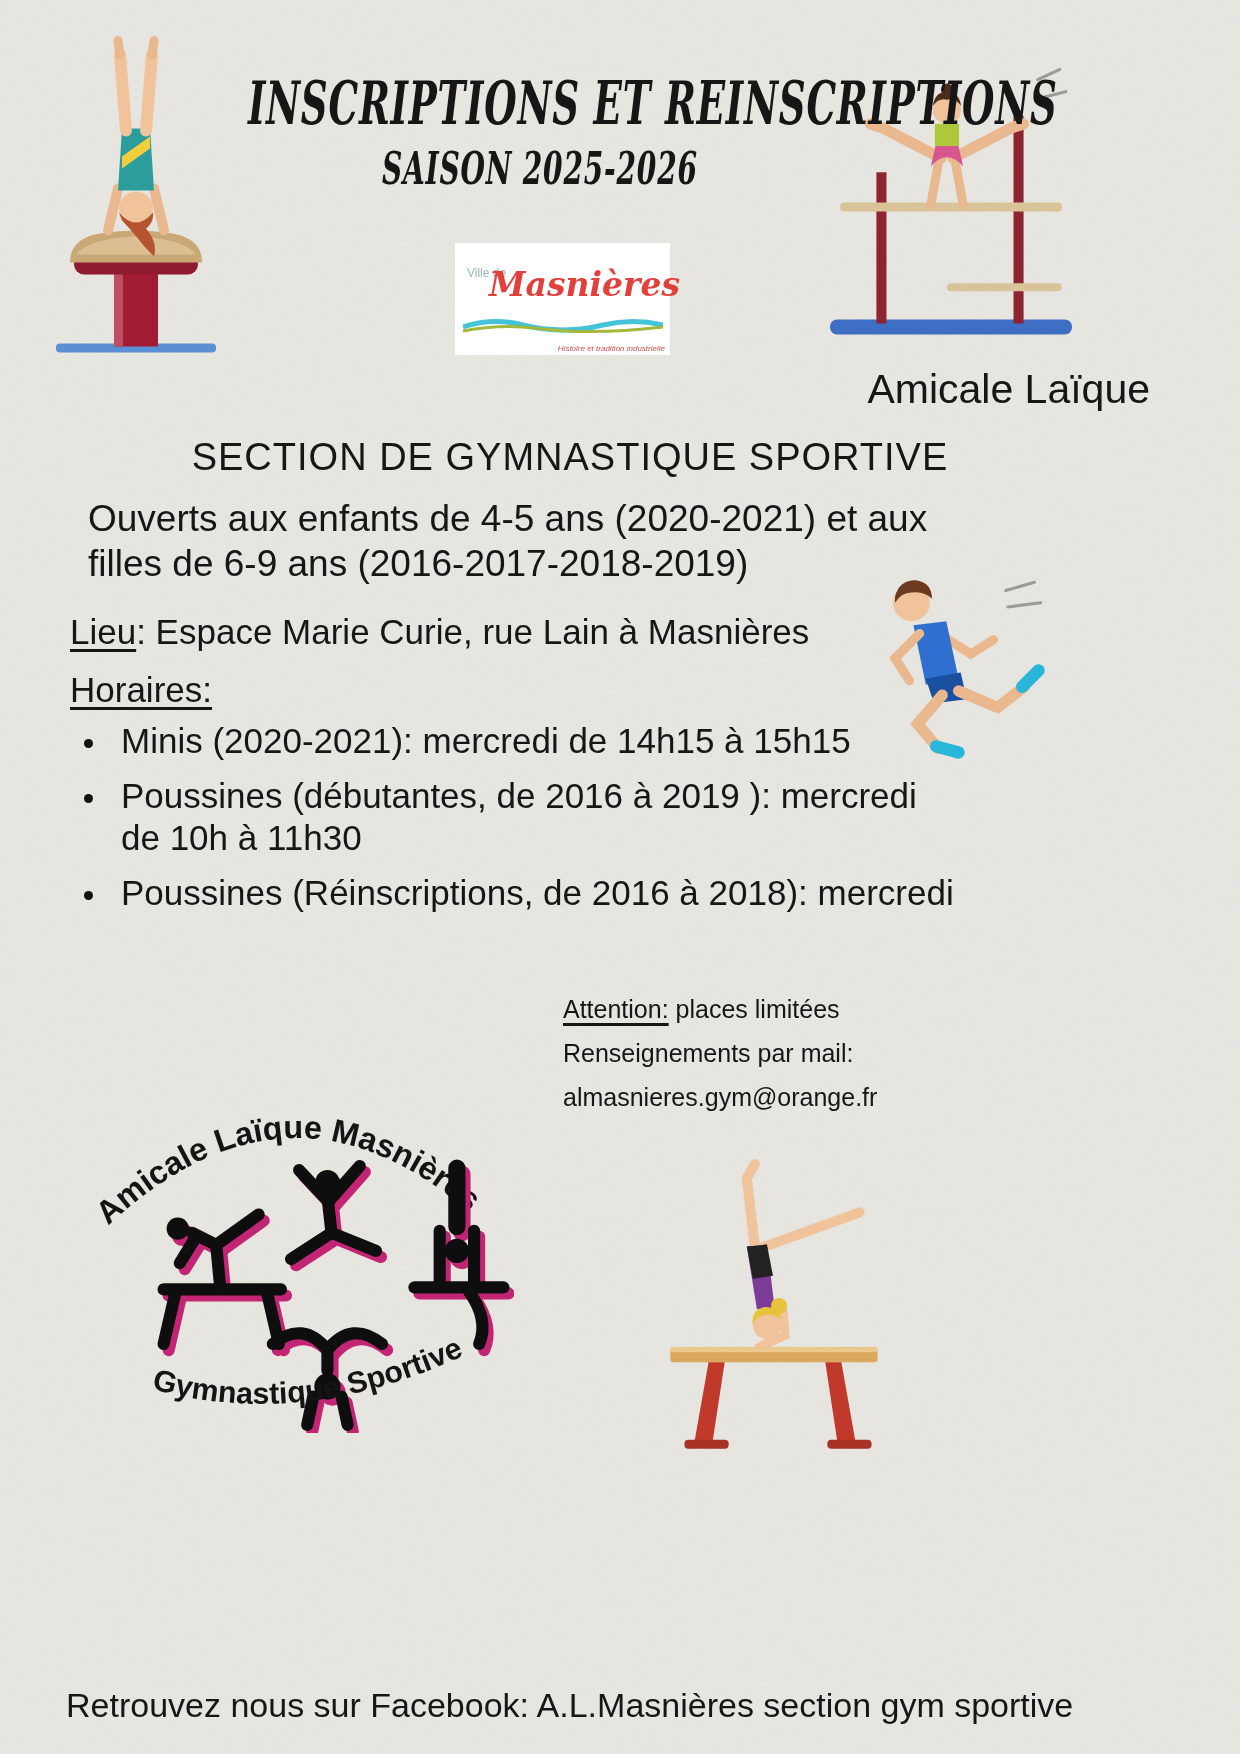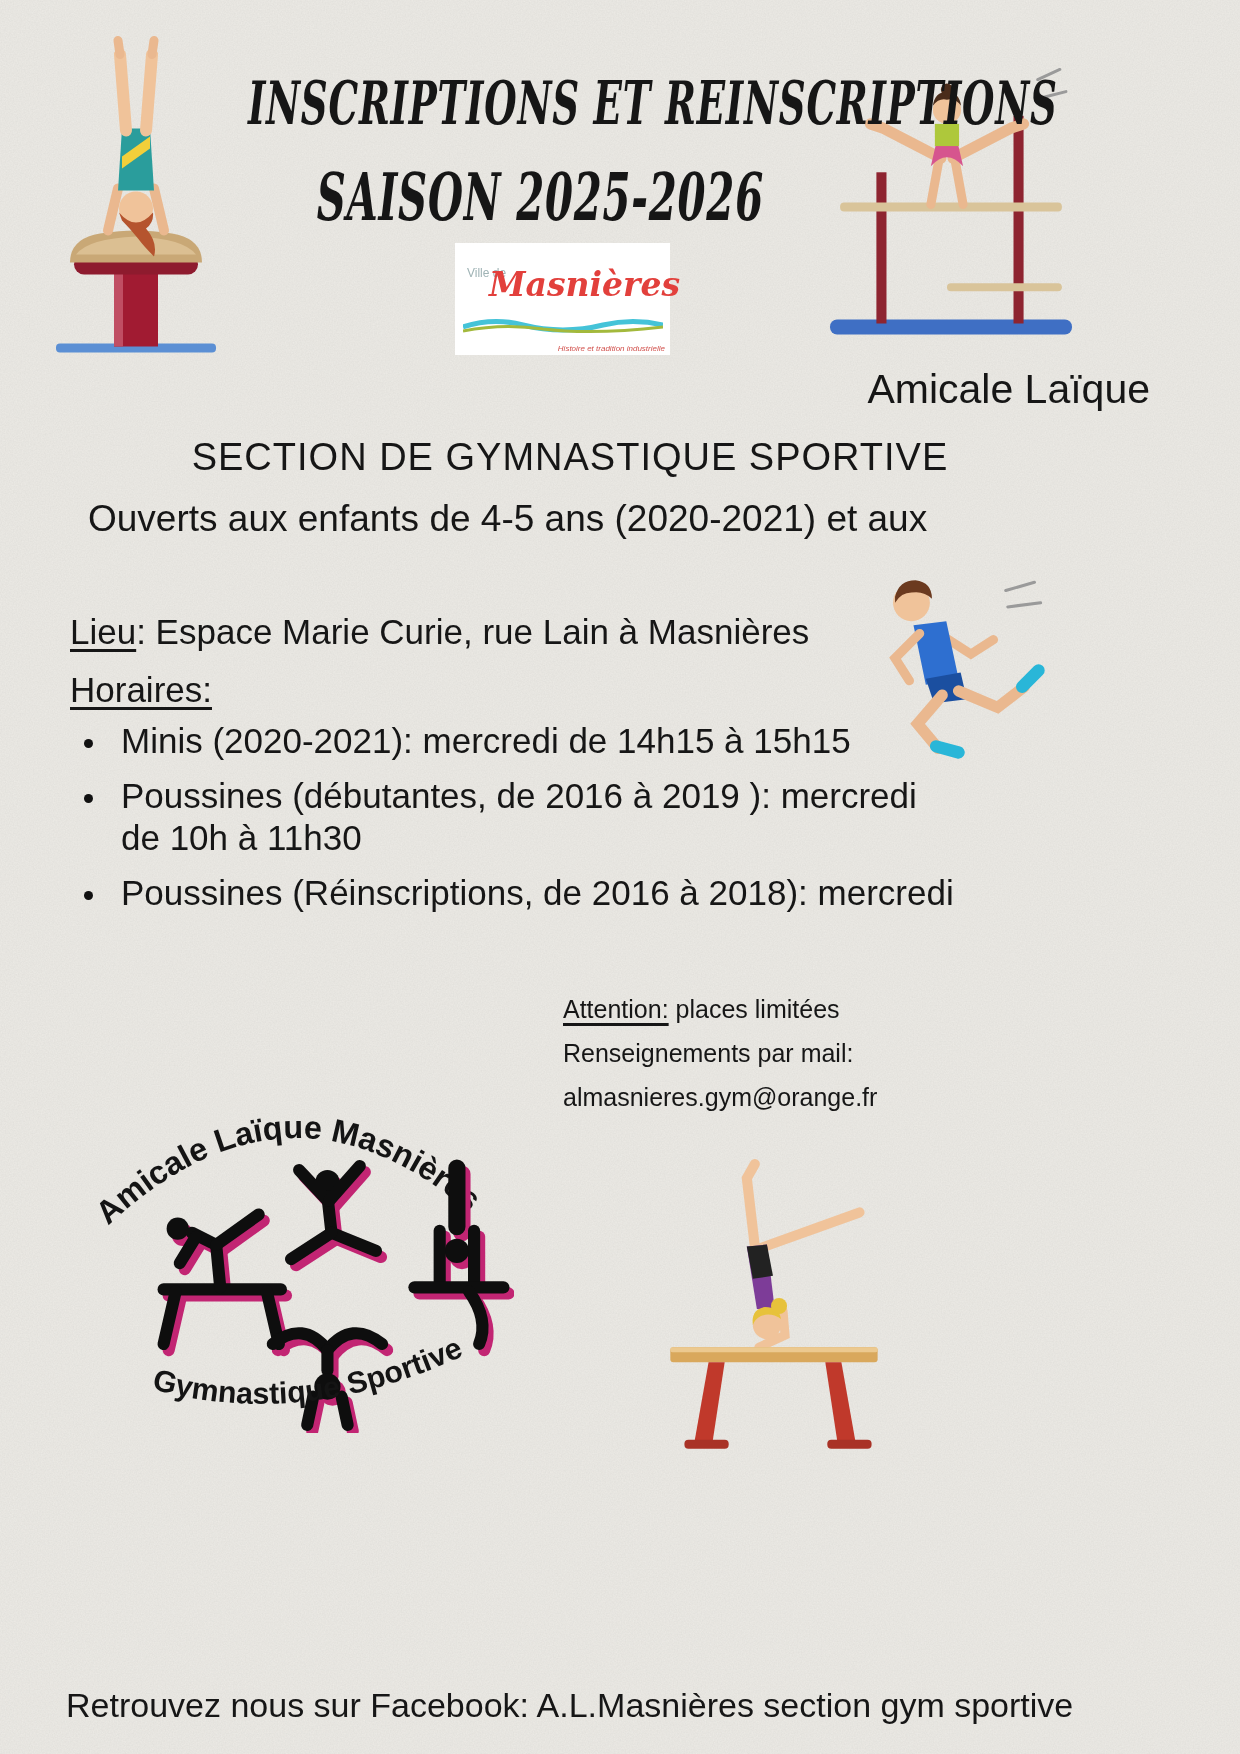--- a/index.html
+++ b/index.html
@@ -9,21 +9,21 @@
     background:#edebe6; overflow:hidden;
     font-family:"Liberation Sans", sans-serif; color:#161616;
   }
   .noise { position:absolute; inset:0; z-index:0; pointer-events:none; }
   .abs { position:absolute; z-index:1; }
 
   
   .title-line { font-family:"DejaVu Serif", serif; font-weight:bold; text-align:center; width:840px; left:120px;font-style:italic; }
   .title-line span { display:inline-block; transform:scale(0.76,1.22); letter-spacing:1px; white-space:nowrap; }
   .t1 { top:74px; font-size:49px; }
-  .t2 { top:146px; font-size:53px;margin-top:20px; }
+  .t2 { top:146px; font-size:37px; }
 
   
   .mlogo { left:455px; top:243px; width:215px; height:112px; background:#ffffff; }
   .mlogo .ville { position:absolute; left:12px; top:24px; width:40px; font-size:12px; line-height:1.1; color:#9fb3b5; }
   .mlogo .mname { position:absolute; left:34px; top:22px; font-family:"DejaVu Serif", serif; font-style:italic; font-weight:bold; font-size:33px; color:#e2403c; white-space:nowrap; }
   .mlogo .wave { position:absolute; left:8px; top:72px; }
   .mlogo .tagline { position:absolute; right:5px; bottom:2px; font-size:8px; font-style:italic; color:#d2524e; white-space:nowrap; }
 
   .org     { left:0; top:366px; width:1150px; text-align:right; font-size:41px; }
   .section { left:0; top:436px; width:1140px; text-align:center; font-size:38px; letter-spacing:1px; }
@@ -112,20 +112,21 @@
       <path d="M0 12 Q30 2 60 10 Q100 20 140 10 Q170 3 200 10" fill="none" stroke="#45c3d8" stroke-width="5"></path>
       <path d="M0 16 Q40 8 80 14 Q130 20 200 12" fill="none" stroke="#a3b93c" stroke-width="3"></path>
     </svg>
     <div class="tagline">Histoire et tradition industrielle</div>
   </div>
 
   <div class="abs org">Amicale Laïque</div>
   <div class="abs section">SECTION DE GYMNASTIQUE SPORTIVE</div>
   <div class="abs aud">
     <span class="nowrap">Ouverts aux enfants de 4-5 ans (2020-2021) et aux</span>
+    <span class="nowrap">filles de 6-9 ans (2016-2017-2018-2019)</span>
   </div>
 
   <div class="abs lieu">
     <span class="u">Lieu</span><span>: Espace Marie Curie, rue Lain à Masnières</span>
   </div>
   <div class="abs horaires">
     <span class="u">Horaires:</span>
   </div>
 
   <div class="abs sched">

